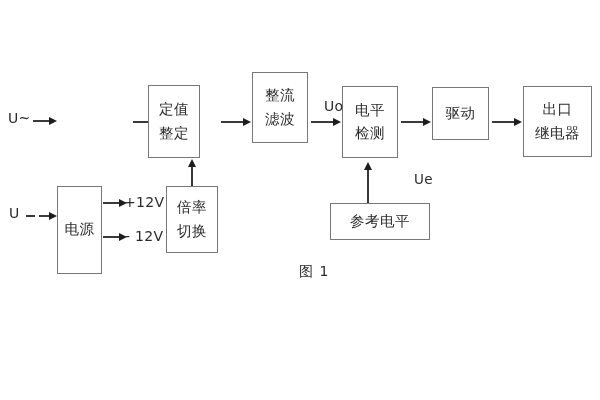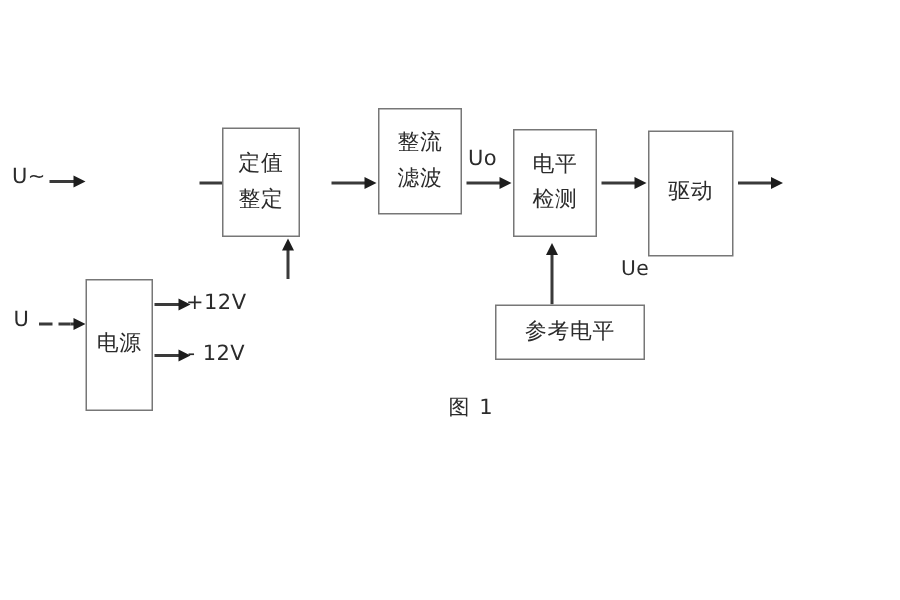--- a/index.html
+++ b/index.html
@@ -124,46 +124,50 @@
   <div class="harrow" style="left:221px; top:122px; width:31px;">
     <div class="shaft" style="width:23px;"></div>
     <div class="head" style="left:22px;"></div>
   </div>
 
   <div class="box" style="left:252px; top:72px; width:56px; height:71px;">
     <span class="ln">整流</span>
     <span class="ln">滤波</span>
   </div>
 
-  <div class="lbl" style="left:312px; top:98px;">Uo</div>
+  <div class="lbl" style="left:324px; top:98px;">Uo</div>
 
   <div class="harrow" style="left:311px; top:122px; width:31px;">
     <div class="shaft" style="width:23px;"></div>
     <div class="head" style="left:22px;"></div>
   </div>
 
   <div class="box" style="left:342px; top:86px; width:56px; height:72px;align-items:center;">
     <span class="ln">电平</span>
     <span class="ln">检测</span>
   </div>
 
   <div class="harrow" style="left:401px; top:122px; width:31px;">
     <div class="shaft" style="width:23px;"></div>
     <div class="head" style="left:22px;"></div>
   </div>
 
-  <div class="box" style="left:432px; top:87px; width:57px; height:84px;">
+  <div class="box" style="left:432px; top:87px; width:57px; height:53px;">
     <span class="ln">驱动</span>
   </div>
 
   <div class="harrow" style="left:492px; top:122px; width:31px;">
     <div class="shaft" style="width:23px;"></div>
     <div class="head" style="left:22px;"></div>
   </div>
 
+  <div class="box" style="left:523px; top:86px; width:69px; height:71px;">
+    <span class="ln">出口</span>
+    <span class="ln">继电器</span>
+  </div>
 
   <div class="lbl" style="left:9px; top:205px;">U</div>
 
   <div>
     <div class="dash" style="left:26px; top:215px; width:9px;"></div>
     <div class="dash" style="left:39px; top:215px; width:8px;"></div>
     <div class="harrow" style="left:47px; top:216px; width:10px;">
       <div class="shaft" style="width:3px;"></div>
       <div class="head" style="left:2px;"></div>
     </div>
@@ -178,20 +182,24 @@
     <div class="head" style="left:16px;"></div>
   </div>
   <div class="lbl" style="left:124px; top:194px;">+12V</div>
 
   <div class="harrow" style="left:103px; top:237px; width:24px;">
     <div class="shaft" style="width:17px;"></div>
     <div class="head" style="left:16px;"></div>
   </div>
   <div class="lbl" style="left:125px; top:228px;">- 12V</div>
 
+  <div class="box" style="left:166px; top:186px; width:52px; height:67px;">
+    <span class="ln">倍率</span>
+    <span class="ln">切换</span>
+  </div>
 
   <div class="varrow" style="left:192px; top:159px; height:27px;">
     <div class="shaft" style="height:20px;"></div>
     <div class="head"></div>
   </div>
 
   <div class="varrow" style="left:368px; top:162px; height:41px;">
     <div class="shaft" style="height:34px;"></div>
     <div class="head"></div>
   </div>

